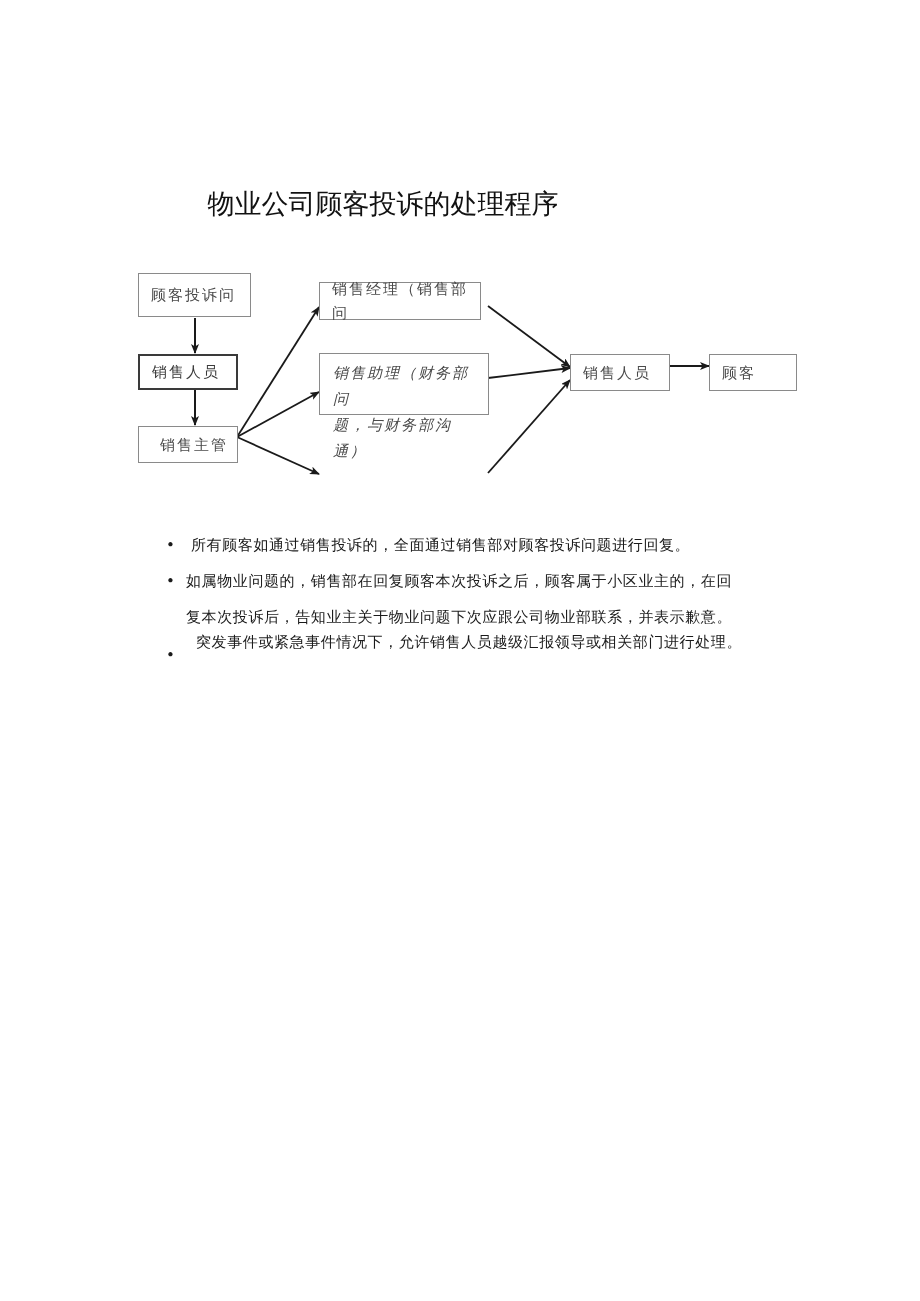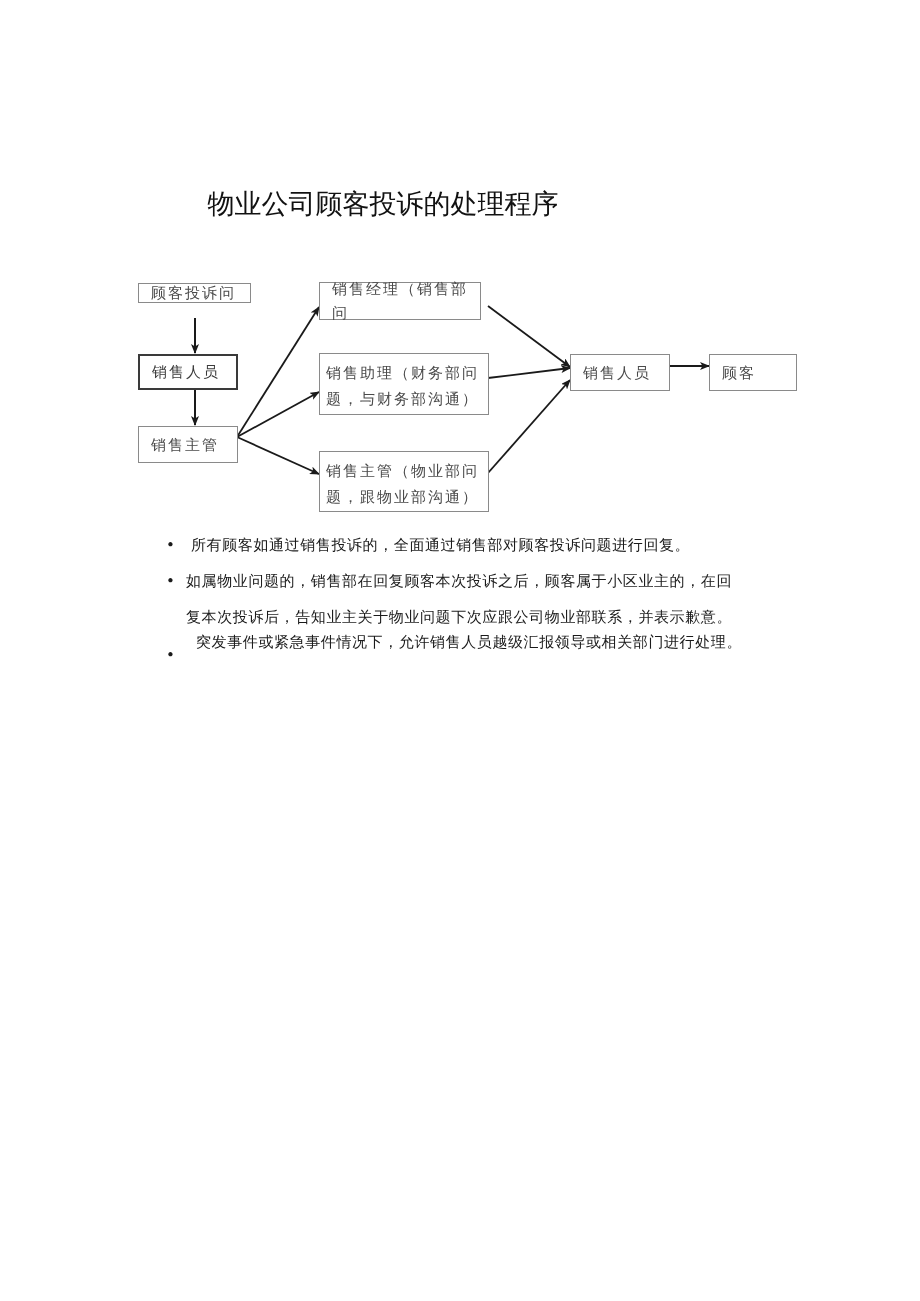--- a/index.html
+++ b/index.html
@@ -52,22 +52,23 @@
     .box.strong {
       border: 2px solid #3a3a3a;
       color: #3a3a3a;
     }
     .box.center {
       display: flex;
       align-items: center;
       padding: 0 0 0 12px;
     }
     .box.two-line {
-      padding: 6px 8px 0 6px;
+      padding: 6px 8px 0 13px;
       line-height: 26px;
+      font-style: italic;
     }
     .notes {
       position: absolute;
       left: 0;
       top: 530px;
       width: 920px;
     }
     .note {
       position: absolute;
       font-size: 15px;
@@ -105,45 +106,41 @@
     <line x1="237" y1="437" x2="319" y2="392" stroke="#1a1a1a" stroke-width="1.8" marker-end="url(#arr)"></line>
     <line x1="237" y1="437" x2="319" y2="474" stroke="#1a1a1a" stroke-width="1.8" marker-end="url(#arr)"></line>
 
     <line x1="488" y1="306" x2="570" y2="367" stroke="#1a1a1a" stroke-width="1.8" marker-end="url(#arr)"></line>
     <line x1="488" y1="378" x2="570" y2="368" stroke="#1a1a1a" stroke-width="1.8" marker-end="url(#arr)"></line>
     <line x1="488" y1="473" x2="570" y2="380" stroke="#1a1a1a" stroke-width="1.8" marker-end="url(#arr)"></line>
 
     <line x1="669" y1="366" x2="709" y2="366" stroke="#1a1a1a" stroke-width="2" marker-end="url(#arr)"></line>
   </svg>
 
-  <div class="box center" style="left:138px; top:283px; width:113px; height:20px;align-items:center;">
+  <div class="box center" style="left:138px; top:273px; width:113px; height:44px;align-items:center;">
     <span>顾客投诉问</span>
   </div>
 
   <div class="box center strong" style="left:138px; top:354px; width:100px; height:36px;">
     <span>销售人员</span>
   </div>
 
-  <div class="box center" style="left:138px; top:426px; width:100px; height:37px;">
+  <div class="box center" style="left:138px; top:426px; width:100px; height:37px;justify-content:center;">
     <span>销售主管</span>
   </div>
 
   <div class="box center" style="left:319px; top:282px; width:162px; height:38px;">
     <span>销售经理（销售部问</span>
   </div>
 
   <div class="box two-line" style="left:319px; top:353px; width:170px; height:62px;">
     <div>销售助理（财务部问</div>
     <div>题，与财务部沟通）</div>
   </div>
 
-  <div class="box two-line" style="left:319px; top:451px; width:170px; height:61px;">
-    <div>销售主管（物业部问</div>
-    <div>题，跟物业部沟通）</div>
-  </div>
 
   <div class="box center" style="left:570px; top:354px; width:100px; height:37px;">
     <span>销售人员</span>
   </div>
 
   <div class="box center" style="left:709px; top:354px; width:88px; height:37px;">
     <span>顾客</span>
   </div>
 </div>
 

